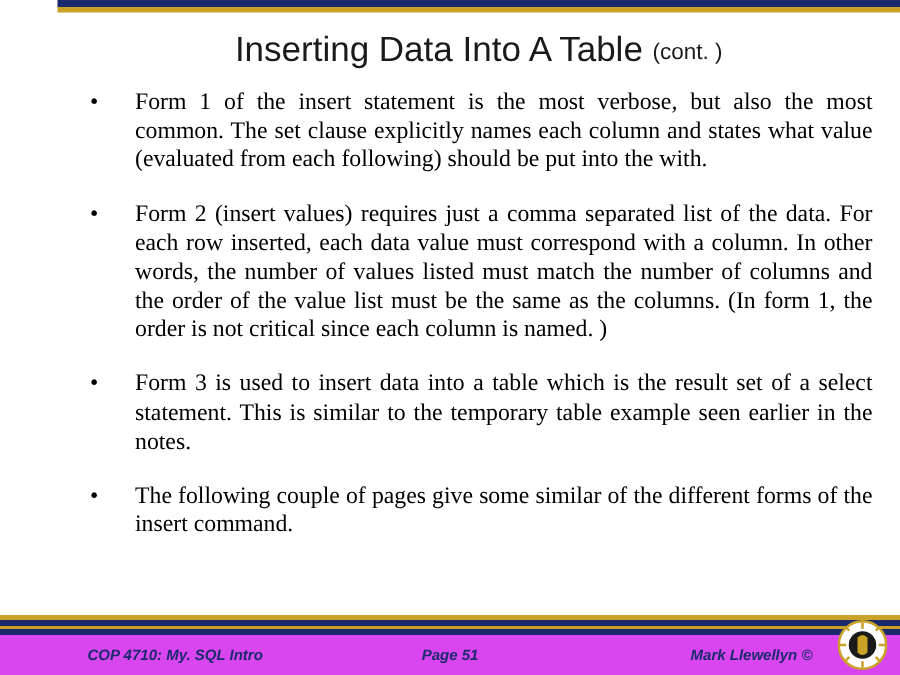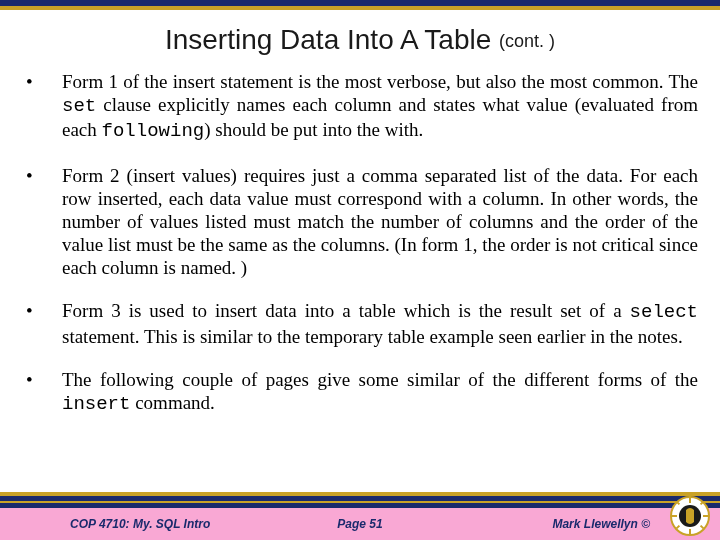--- a/index.html
+++ b/index.html
@@ -2,20 +2,21 @@
 <html><head>
 <meta charset="utf-8">
 <style>
   * { margin: 0; padding: 0; box-sizing: border-box; }
   html, body { width: 720px; height: 540px; font-family: "Times New Roman", Times, serif; background: #fff; }
   .slide {
     width: 720px; height: 540px;
     background: #ffffff;
     position: relative;
     overflow: hidden;
+    padding-left: 46px;
   }
   .top-bar {
     height: 10px;
     background: linear-gradient(to bottom, #1a2a6c 0%, #1a2a6c 60%, #c9a227 60%, #c9a227 100%);
   }
   .title {
     text-align: center;
     font-family: Arial, Helvetica, sans-serif;
     font-size: 28px;
     color: #1a1a1a;
@@ -43,38 +44,38 @@
     text-align: left;
     padding-left: 4px;
   }
   .bullet-text {
     flex: 1;
     font-size: 19px;
     line-height: 1.22;
     color: #000;
     text-align: justify;
   }
-  .mono { font-family: Liberation Mono, monospace; }
+  .mono { font-family: Liberation Serif, serif; }
   .footer-wrap {
     position: absolute;
     left: 0; right: 0; bottom: 0;
     height: 48px;
   }
   .footer-decor {
     height: 16px;
     background:
       linear-gradient(to bottom,
         #c9a227 0%, #c9a227 25%,
         #1a2a6c 25%, #1a2a6c 55%,
         #c9a227 55%, #c9a227 70%,
         #1a2a6c 70%, #1a2a6c 100%);
   }
   .footer-bar {
     height: 32px;
-    background: #f9a8d4;
+    background: #d946ef;
     display: flex;
     align-items: center;
     justify-content: space-between;
     padding: 0 70px 0 70px;
     font-family: Arial, Helvetica, sans-serif;
     font-size: 12px;
     font-style: italic;
     font-weight: bold;
     color: #1a2a6c;
     position: relative;

